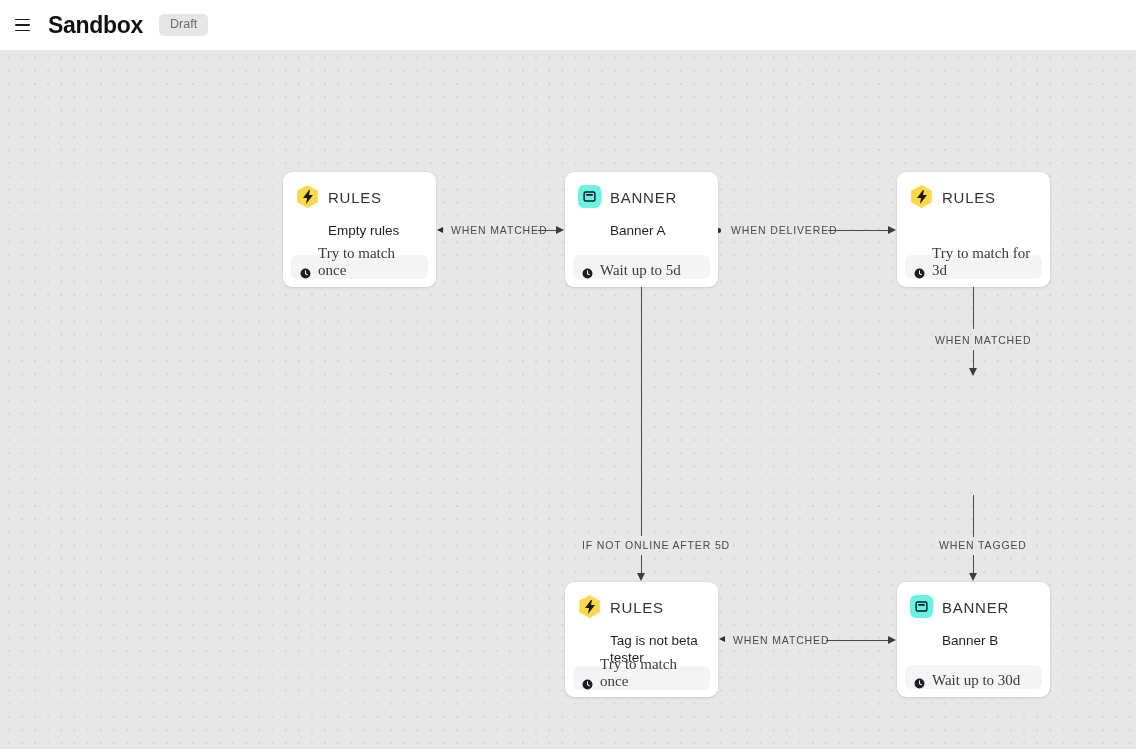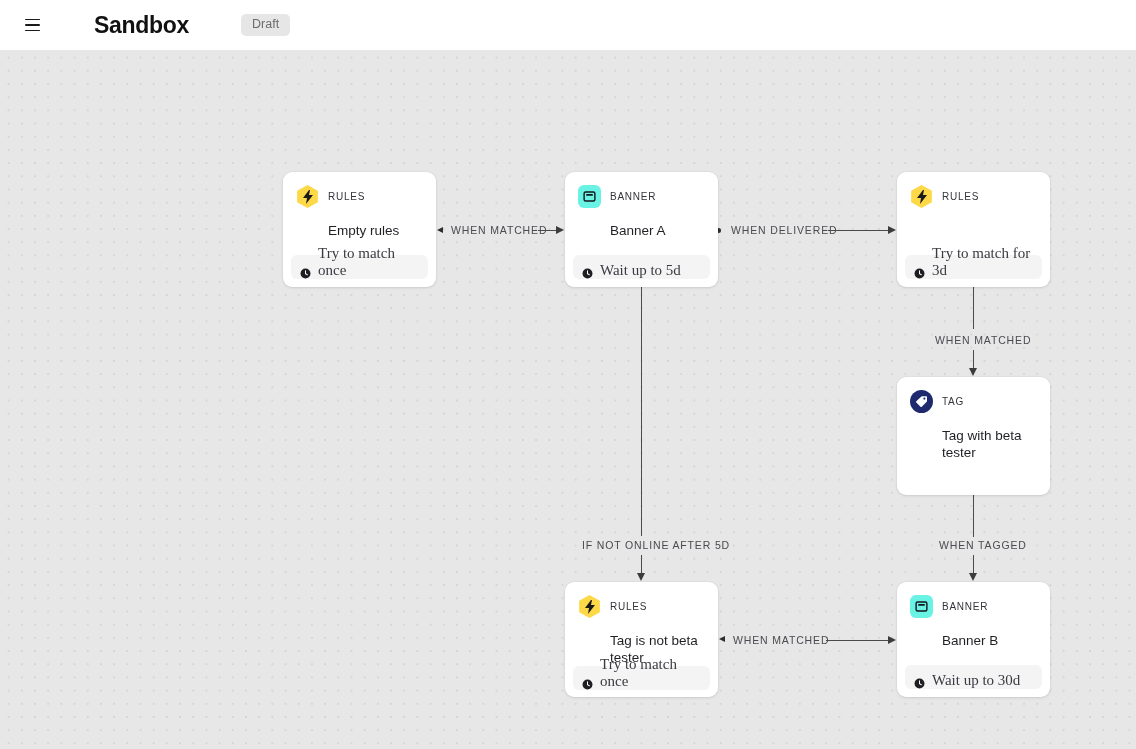--- a/index.html
+++ b/index.html
@@ -19,23 +19,22 @@
   
   .app-header {
     position: absolute;
     left: 0; top: 0;
     width: 1136px;
     height: 50px;
     background: #ffffff;
     display: flex;
     align-items: center;
     box-sizing: border-box;
-    padding-left: 18px;
+    padding-left: 8px;
     z-index: 10;
-    gap: 36px;
   }
   .menu-btn {
     width: 28px;
     height: 28px;
     display: flex;
     flex-direction: column;
     justify-content: center;
     align-items: center;
     gap: 4px;
     cursor: pointer;
@@ -95,21 +94,21 @@
   .node-body {
     flex: 1 1 auto;
     padding: 13px 13px 0 13px;
   }
   .node-head {
     display: flex;
     align-items: center;
     gap: 9px;
   }
   .node-kind {
-    font-size: 10px;
+    font-size: 15px;
     letter-spacing: 0.75px;
     color: #33333a;
     text-transform: uppercase;
     line-height: 1;
     padding-top: 1px;
   }
   .node-title {
     margin-top: 14px;
     font-size: 13.5px;
     line-height: 17px;
@@ -322,34 +321,20 @@
     </div>
     <div class="node-footer">
       <svg class="clock-icon" width="11" height="11" viewBox="0 0 12 12">
         <circle cx="6" cy="6" r="5.4" fill="#1d1d22"></circle>
         <path d="M6 3.1v3.1l2 1.2" stroke="#ffffff" stroke-width="1.1" fill="none" stroke-linecap="round"></path>
       </svg>
       <span>Try to match for 3d</span>
     </div>
   </div>
 
-  <div class="node" style="left:897px; top:327px; width:153px; height:118px;">
-    <div class="node-body">
-      <div class="node-head">
-        <span class="icon-circ">
-          <svg width="13" height="13" viewBox="0 0 14 14">
-            <path d="M7.6 1.3H12.3a0.6 0.6 0 0 1 0.6 0.6v4.7a1 1 0 0 1-0.3 0.7l-5.3 5.3a1 1 0 0 1-1.4 0L1.4 8.1a1 1 0 0 1 0-1.4l5.5-5.1a1 1 0 0 1 0.7-0.3z" fill="#ffffff"></path>
-            <circle cx="10.1" cy="3.9" r="1.15" fill="#1f2a6e"></circle>
-          </svg>
-        </span>
-        <span class="node-kind">TAG</span>
-      </div>
-      <div class="node-title">Tag with beta tester</div>
-    </div>
-  </div>
 
   <div class="node" style="left:565px; top:532px; width:153px; height:115px;">
     <div class="node-body">
       <div class="node-head">
         <span class="icon-hex">
           <span class="hexbg"></span>
           <svg width="12" height="14" viewBox="0 0 12 14">
               <path d="M7 0L1 8h4l-1 6 7-9H7l1-5z" fill="#1a1a1a"></path>
             </svg>
         </span>

